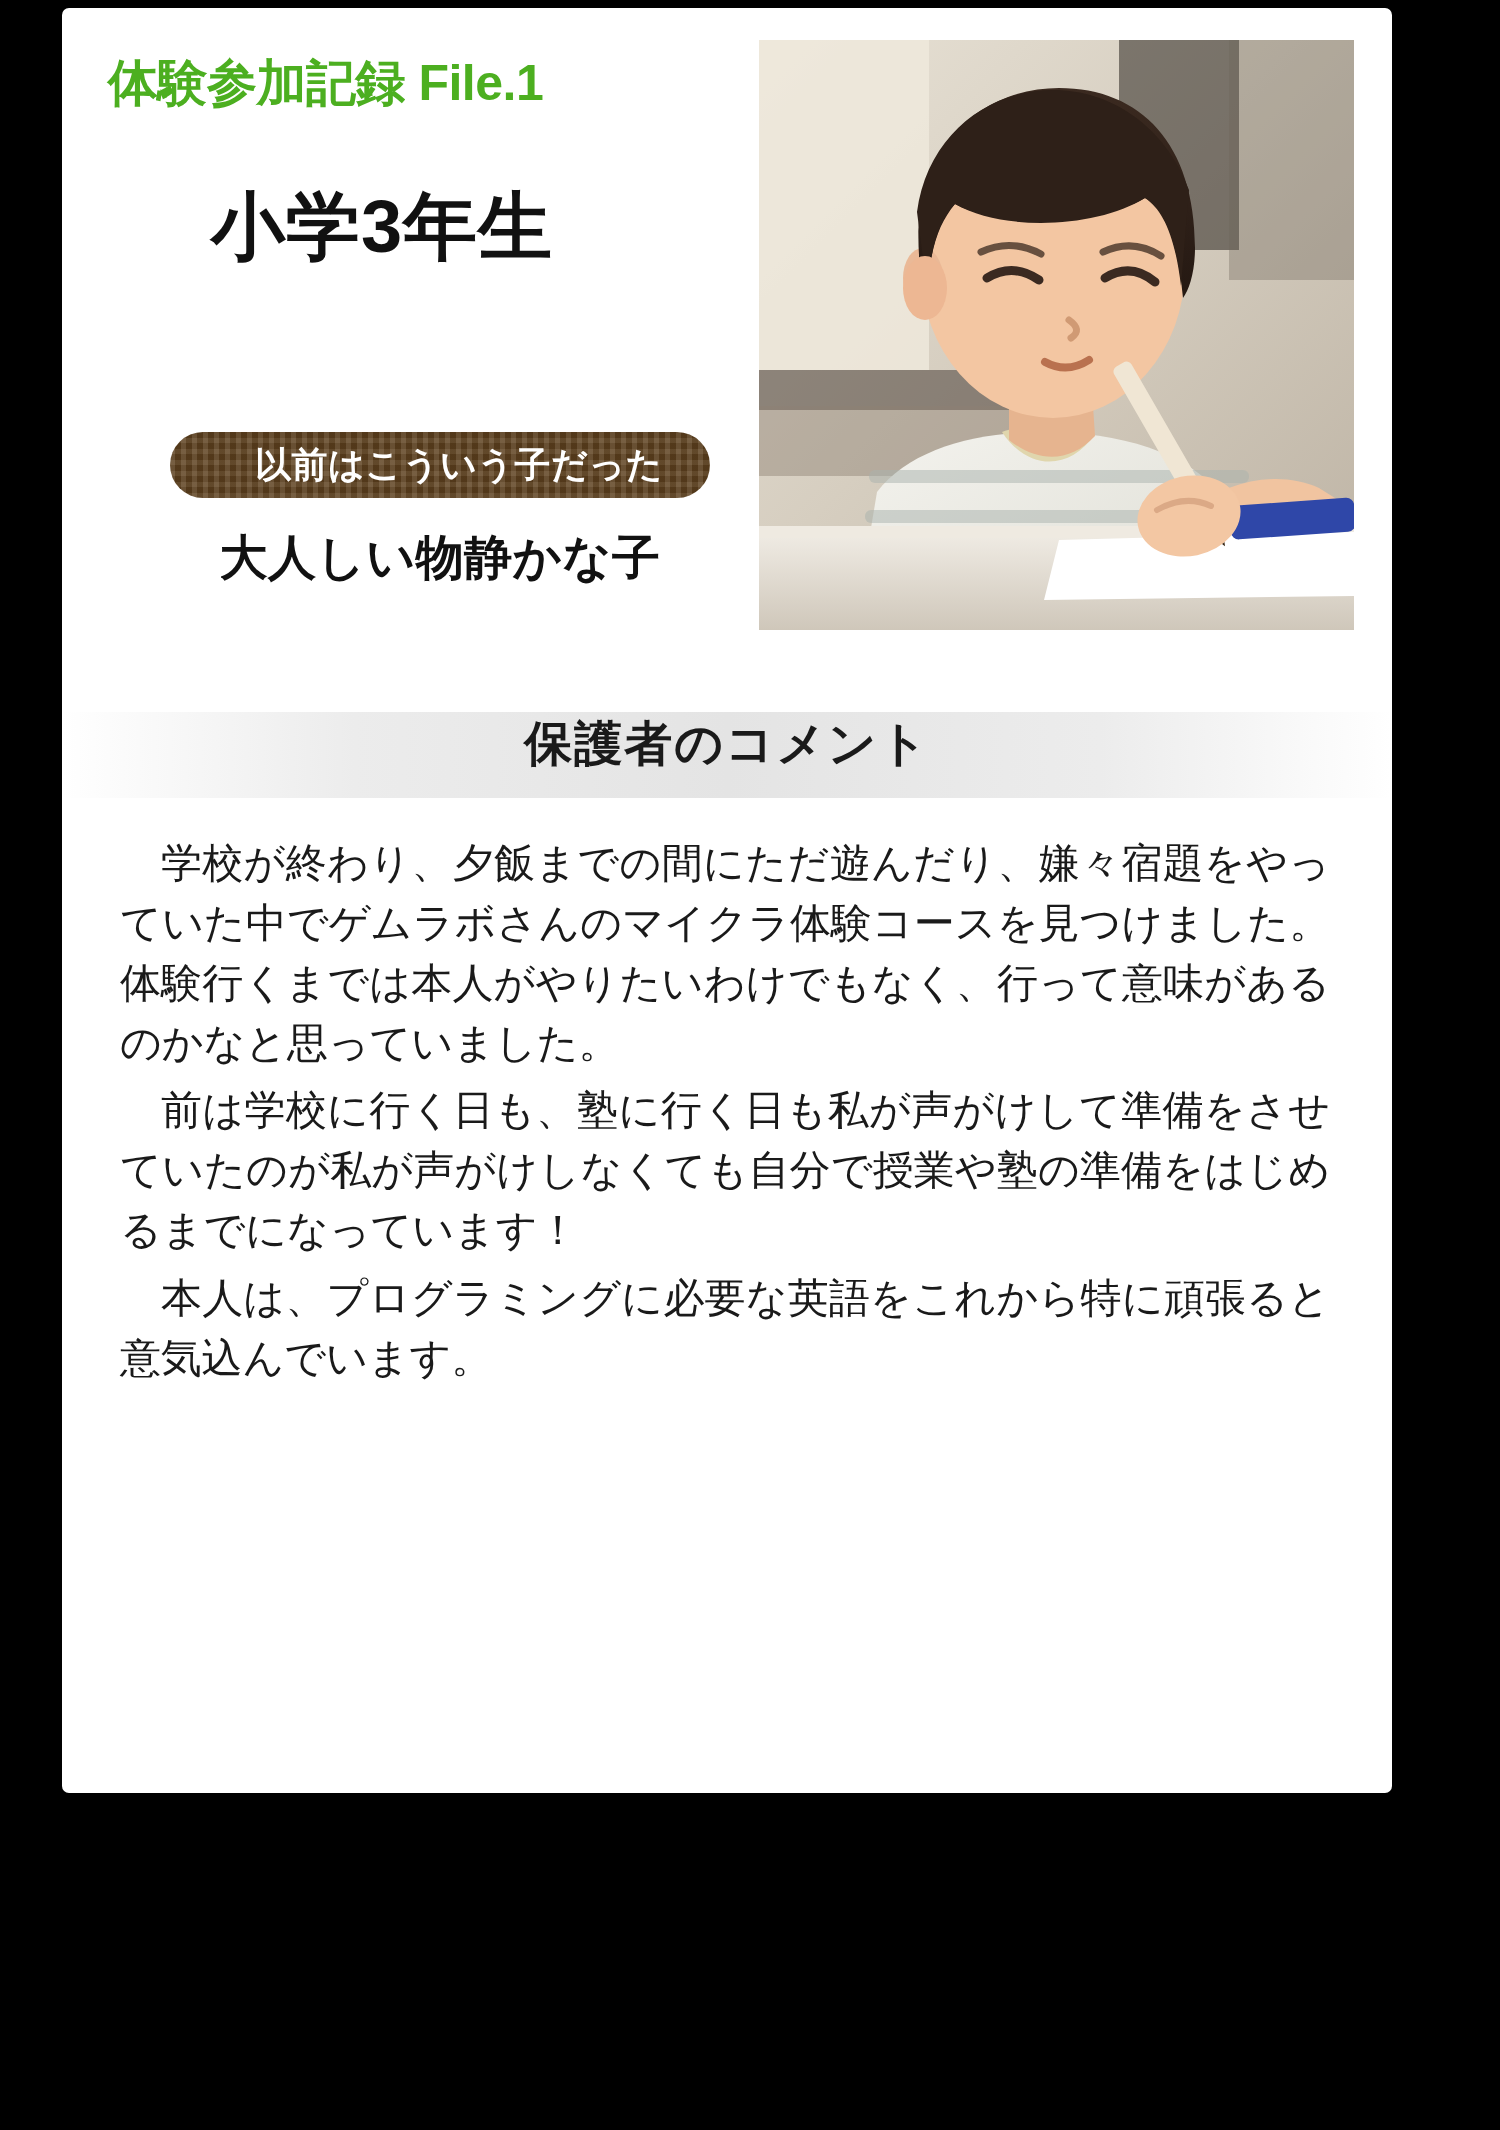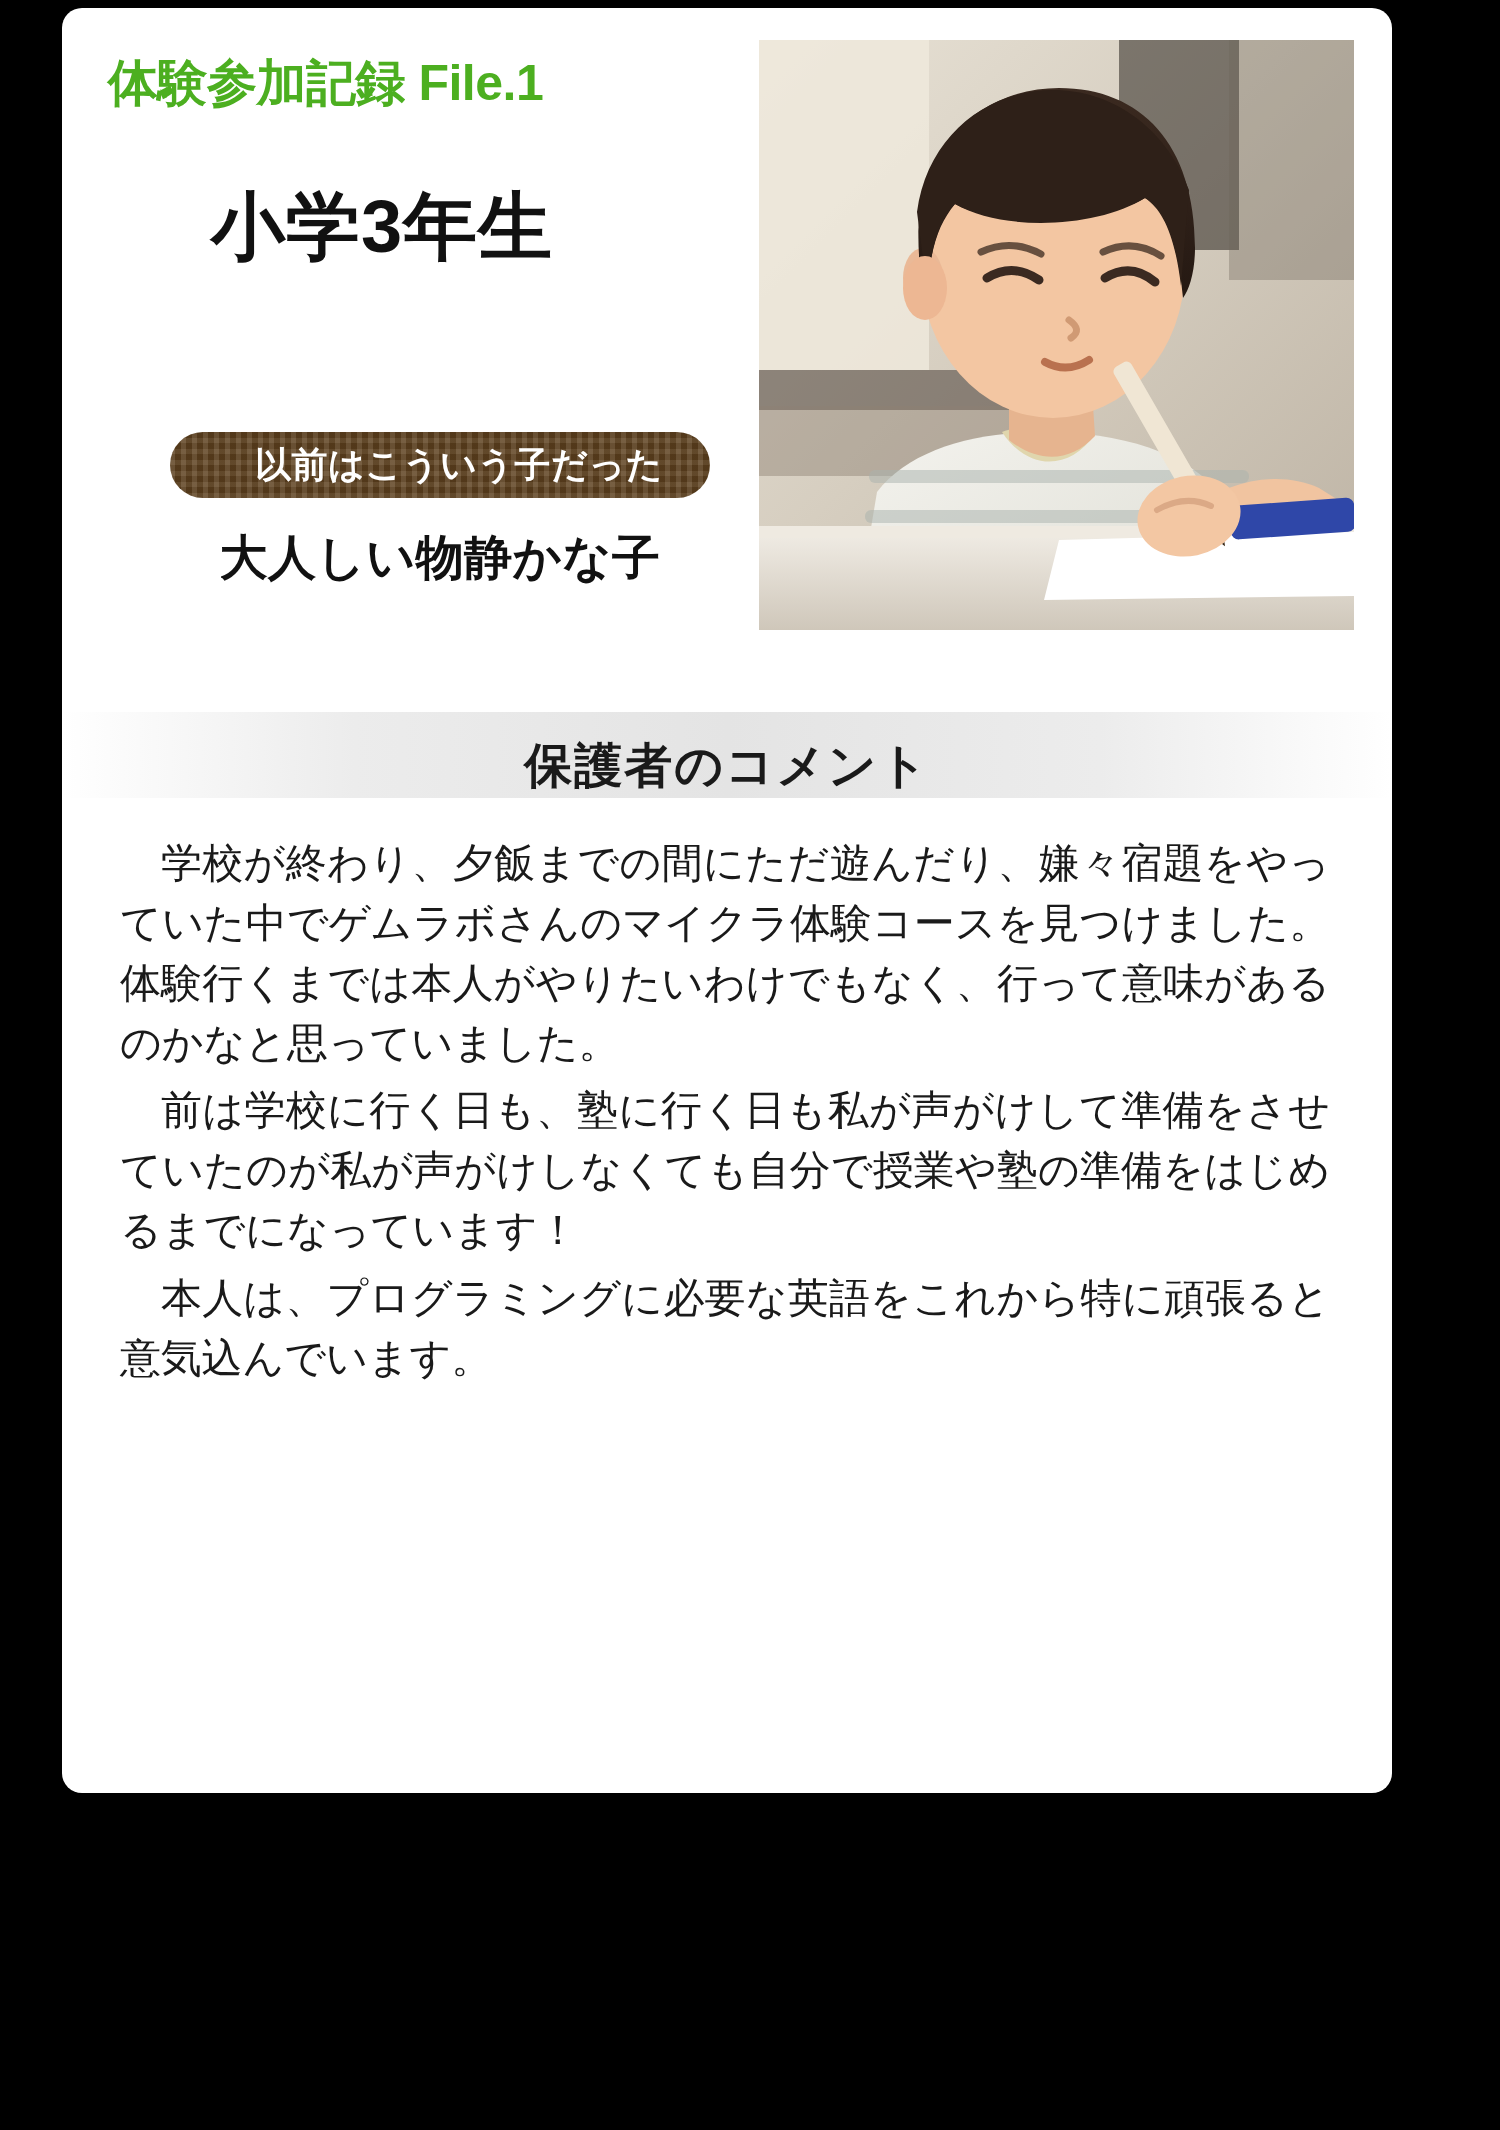--- a/index.html
+++ b/index.html
@@ -25,21 +25,21 @@
   }
 
   
   .card {
     position: absolute;
     left: 62px;
     top: 8px;
     width: 1330px;
     height: 1785px;
     background: #ffffff;
-    border-radius: 20px;
+    border-radius: 7px;
     box-shadow: 0 16px 40px rgba(0,0,0,0.45);
     overflow: hidden;
   }
 
   
   .top {
     position: relative;
     height: 704px;
   }
 
@@ -123,21 +123,21 @@
     background: #c9bfb2;
   }
   .photo svg { display: block; width: 100%; height: 100%; }
 
   
   .comment-header {
     position: relative;
     height: 86px;
     background: linear-gradient(90deg, #ffffff 0%, #ececec 22%, #e4e4e4 50%, #ececec 78%, #ffffff 100%);
     display: flex;
-    align-items: flex-end;
+    align-items: flex-start;
     justify-content: center;
   }
   .comment-header .ttl {
     font-size: 48px;
     font-weight: 800;
     color: #1a1a1a;
     letter-spacing: 2px;
   }
 
   

